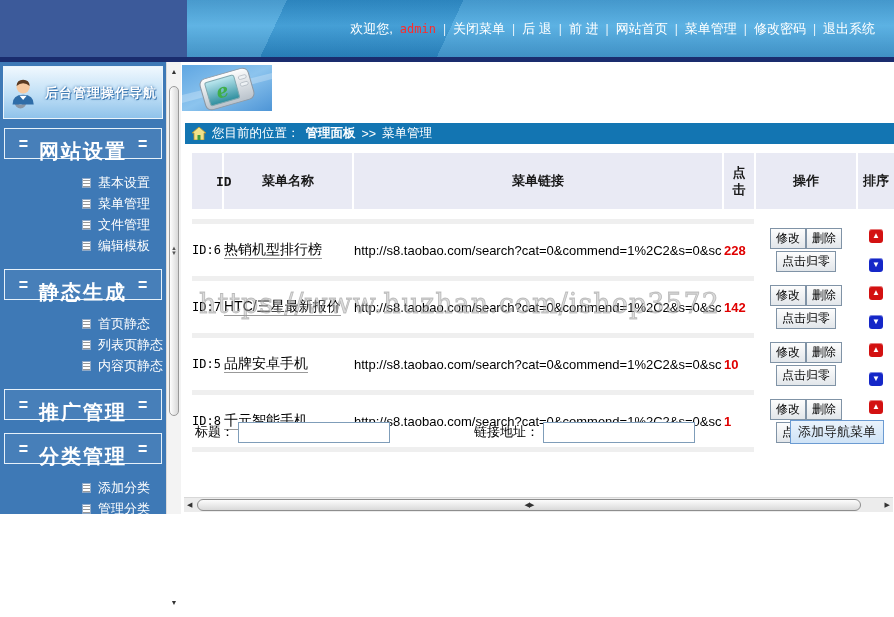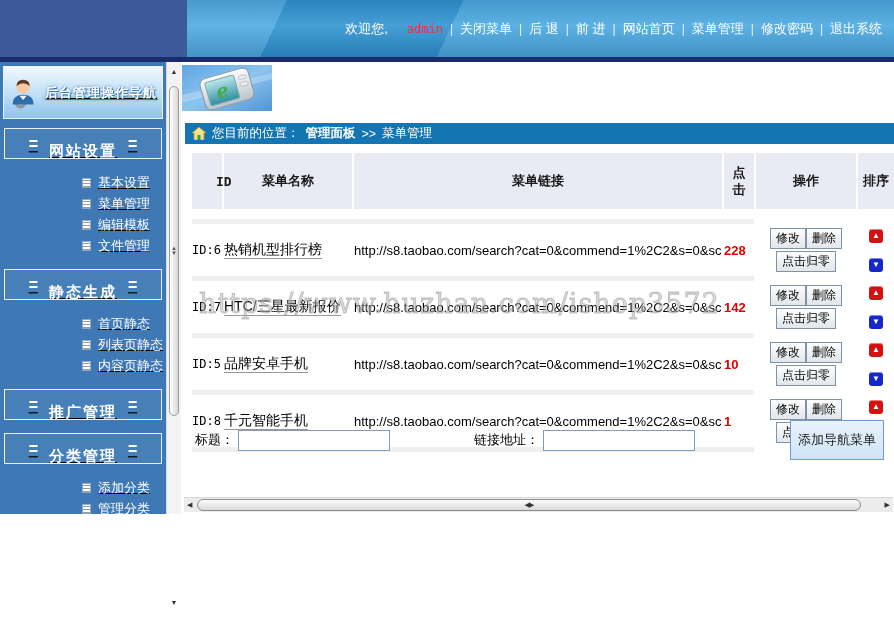--- a/index.html
+++ b/index.html
@@ -7,42 +7,42 @@
               font-family:"Liberation Sans", sans-serif; }
   #app { position:relative; width:894px; height:617px; overflow:hidden; background:#fff; }
 
   
   .topbar { position:relative; height:57px;
     background:
       linear-gradient(115deg, rgba(255,255,255,0.18) 0 60px, rgba(10,40,90,0.10) 60px 140px, rgba(255,255,255,0.12) 140px 260px, rgba(10,40,90,0.08) 260px 420px, rgba(255,255,255,0.10) 420px 100%),
       linear-gradient(180deg, #2F8CC6 0%, #4AA9E0 45%, #2A84BE 100%);
   }
   .topbar-left { position:absolute; left:0; top:0; width:187px; height:57px; background:#3C5A9A; }
-  .topbar-nav { position:absolute; right:12px; top:0; height:57px; display:flex; align-items:center;
+  .topbar-nav { position:absolute; right:19px; top:0; height:57px; display:flex; align-items:center;
     gap:7px; color:#fff; font-size:13px; white-space:nowrap; }
   .topbar-nav .welcome { color:#fff; }
-  .topbar-nav .admin { color:#FF2B2B; font-family:"DejaVu Sans Mono", monospace; font-size:12px;margin-left:12px; }
+  .topbar-nav .admin { color:#FF2B2B; font-family:"DejaVu Sans Mono", monospace; font-size:12px; }
   .topbar-nav .sep { color:rgba(255,255,255,0.85); font-size:12px; }
   .toplink { color:#fff; text-decoration:none; cursor:pointer; }
   .navy { height:5px; background:#1A2C6E; }
 
   
-  .main { display:flex; height:452px;text-decoration:underline; }
+  .main { display:flex; height:452px; }
 
   
   .sidebar { width:166px; background:#3E79B6; position:relative; overflow:hidden; flex:none; }
   .side-banner { margin:4px 3px 6px 3px; height:53px; border:1px solid #EAF4FC;
     background:linear-gradient(180deg,#F0F8FE 0%, #BFDFF6 55%, #8FC2EA 100%);
     display:flex; align-items:center; gap:6px; padding:0 5px; }
   .side-banner-title { color:#fff; font-weight:bold; font-size:13px; letter-spacing:1px;
     text-shadow:1px 1px 0 #3A76B0, 0 0 3px #3A76B0; white-space:nowrap; }
   .section-header { margin:9px 4px 13px 4px; height:31px; border:1px solid #E6F1FA;
     background:rgba(255,255,255,0.05); display:flex; align-items:center; justify-content:center;
     gap:11px; color:#fff; cursor:pointer; }
-  .sec-title { font-size:15px; font-weight:bold; letter-spacing:2px;margin-top:16px; }
+  .sec-title { font-size:20px; font-weight:bold; letter-spacing:2px;margin-top:16px; }
   .deco { font-size:16px; font-weight:900; transform:scaleY(1.2); }
   .sec-items { margin-bottom:13px;padding-left:40px; }
   .side-item { display:flex; align-items:center; gap:7px; padding-left:42px; height:21px;
     color:#fff; font-size:13px; cursor:pointer; }
   .bullet { flex:none; width:9px; height:10px; border:1px solid #8FA9C8; background:
     repeating-linear-gradient(180deg, #fff 0 1px, #9a9a9a 1px 2px, #fff 2px 3px); background-color:#fff; }
 
   
   .scrollcol { width:15px; flex:none; background:#F3F3F3; border-left:1px solid #DADADA; position:relative; }
   .sc-arrow { position:absolute; left:0; width:14px; text-align:center; font-size:7px; color:#333; cursor:pointer; }
@@ -94,21 +94,21 @@
     font-family:"DejaVu Serif", serif; font-size:27px; letter-spacing:1px;
     color:rgba(175,175,175,0.45); -webkit-text-stroke:0.8px rgba(145,145,145,0.55); }
 
   
   .form-row { position:absolute; left:14px; right:10px; top:358px; display:flex; align-items:center;
     font-size:13px; color:#000; }
   .form-row label { white-space:nowrap; }
   .txt { width:152px; height:21px; border:1px solid #7F9DB9; background:#fff; margin-left:4px;
     font-size:12px; padding:0 3px; }
   .lbl2 { margin-left:84px; }
-  .add-btn { margin-left:auto; font-size:13px; padding:10px 7px; color:#222;
+  .add-btn { margin-left:auto; font-size:13px; padding:2px 7px; color:#222;
     background:linear-gradient(180deg,#EAF3FC,#CFE3F6); border:1px solid #6B9BD2; cursor:pointer;text-align:center; }
 
   
   .hscroll { position:absolute; left:3px; right:1px; bottom:2px; height:15px; background:#ECECEC;
     border-top:1px solid #D8D8D8; }
   .h-arrow { position:absolute; top:3px; font-size:7px; color:#333; cursor:pointer; }
   .h-arrow.left { left:3px; }
   .h-arrow.right { right:3px; }
   .h-thumb { position:absolute; left:13px; width:664px; top:1px; height:12px; border:1px solid #8E8E8E;
     border-radius:6px; background:linear-gradient(180deg,#FCFCFC,#D9D9D9); cursor:pointer;
@@ -168,25 +168,25 @@
             <div class="side-item">
               <span class="bullet"></span>
               <span class="side-label">基本设置</span>
             </div>
             <div class="side-item">
               <span class="bullet"></span>
               <span class="side-label">菜单管理</span>
             </div>
             <div class="side-item">
               <span class="bullet"></span>
+              <span class="side-label">文件管理</span>
+            </div>
+            <div class="side-item">
+              <span class="bullet"></span>
               <span class="side-label">编辑模板</span>
-            </div>
-            <div class="side-item">
-              <span class="bullet"></span>
-              <span class="side-label">文件管理</span>
             </div>
           </div>
           <div class="section-header">
             <span class="deco">=</span>
             <span class="sec-title">静态生成</span>
             <span class="deco">=</span>
           </div>
           <div class="sec-items">
             <div class="side-item">
               <span class="bullet"></span>

